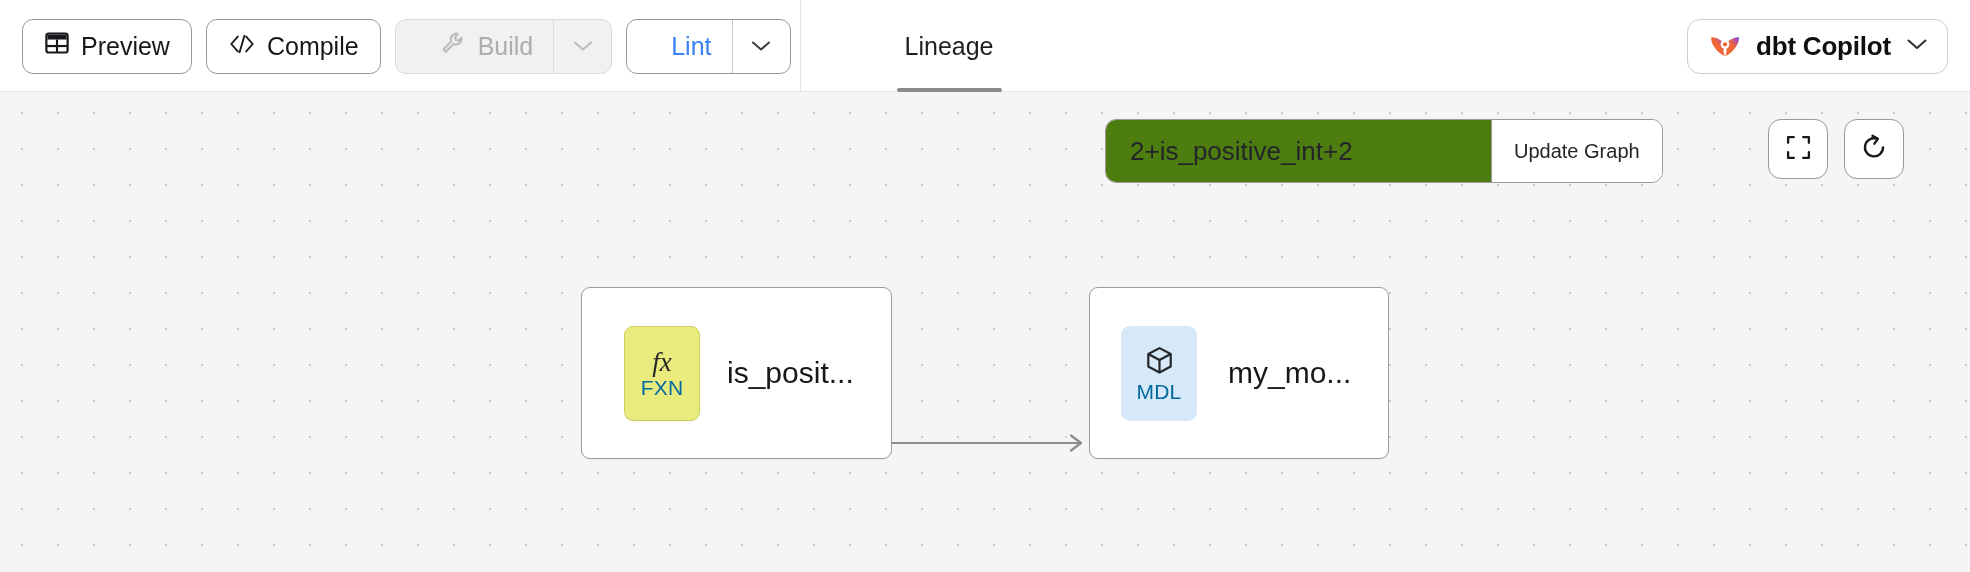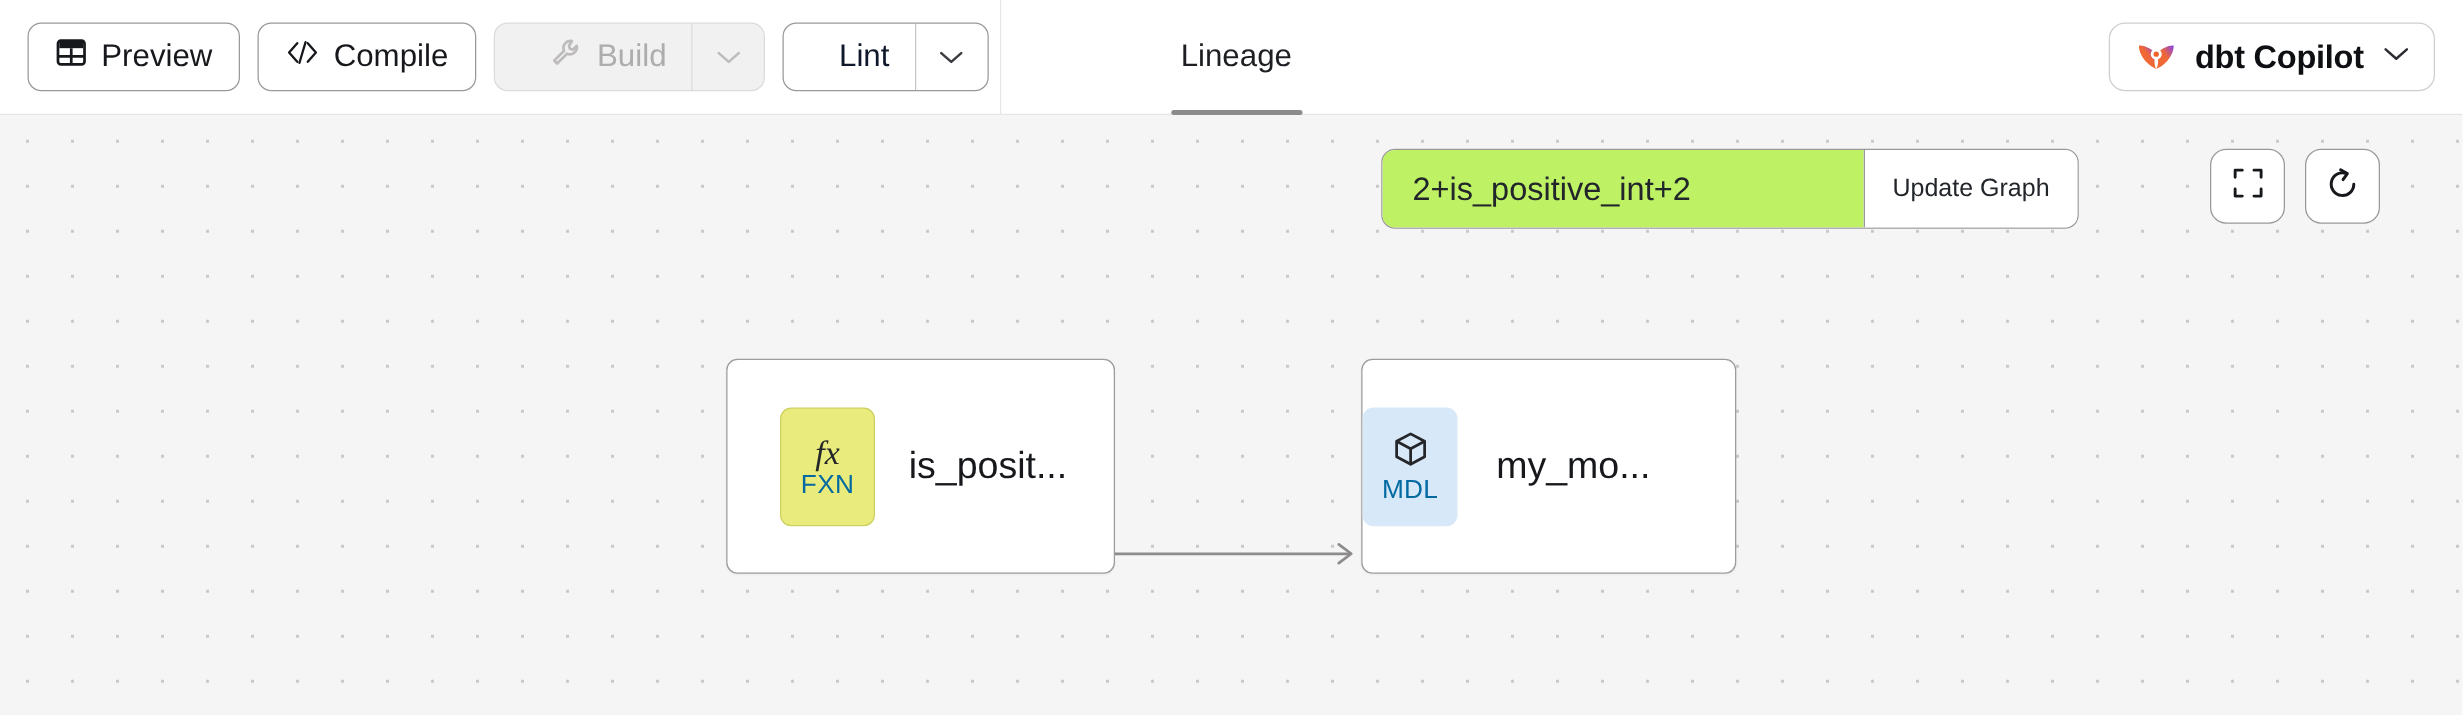--- a/index.html
+++ b/index.html
@@ -21,22 +21,21 @@
 
   
   .header {
     position: absolute;
     top: 0; left: 0;
     width: 1970px;
     height: 92px;
     background: #ffffff;
     border-bottom: 1px solid #e6e6e6;
     display: flex;
-    align-items: center;
-    gap: 40px;
+    align-items: flex-start;
   }
 
   .toolbar {
     display: flex;
     align-items: center;
     gap: 14px;
     padding-left: 22px;
     height: 92px;
     position: relative;
   }
@@ -79,21 +78,21 @@
     overflow: hidden;
     cursor: pointer;
     padding-left: 24px;
   }
   .split .main {
     display: flex;
     align-items: center;
     gap: 11px;
     padding: 0 20px;
     font-size: 25px;
-    color: #0f172a;
+    color: #3b82f6;
     white-space: nowrap;
   }
   .split .caret {
     width: 58px;
     display: flex;
     align-items: center;
     justify-content: center;
     border-left: 1.5px solid #c8c6c6;
   }
   .split.disabled {
@@ -191,21 +190,21 @@
     background: #ffffff;
     overflow: hidden;
   }
   .selector .field {
     width: 385px;
     display: flex;
     align-items: center;
     padding: 0 24px;
     font-size: 26px;
     color: #22252a;
-    background: #bef264;
+    background: #4d7c0f;
     border: none;
     outline: none;
     font-family: "Liberation Sans", sans-serif;
   }
   .selector .update {
     display: flex;
     align-items: center;
     padding: 0 22px;
     font-size: 20px;
     color: #22252a;
@@ -238,21 +237,21 @@
     position: absolute;
     border: 1.5px solid #9e9b9b;
     border-radius: 9px;
     background: #ffffff;
     display: flex;
     align-items: center;
     cursor: pointer;
     box-shadow: 0 1px 2px rgba(0,0,0,0.04);
   }
   .node-fxn { left: 581px; top: 195px; width: 311px; height: 172px; padding-left: 42px; }
-  .node-mdl { left: 1089px; top: 195px; width: 300px; height: 172px; }
+  .node-mdl { left: 1089px; top: 195px; width: 300px; height: 172px; padding-left: 31px; }
 
   .badge {
     width: 76px; height: 95px;
     border-radius: 9px;
     display: flex;
     flex-direction: column;
     align-items: center;
     justify-content: center;
     gap: 1px;
     flex-shrink: 0;

